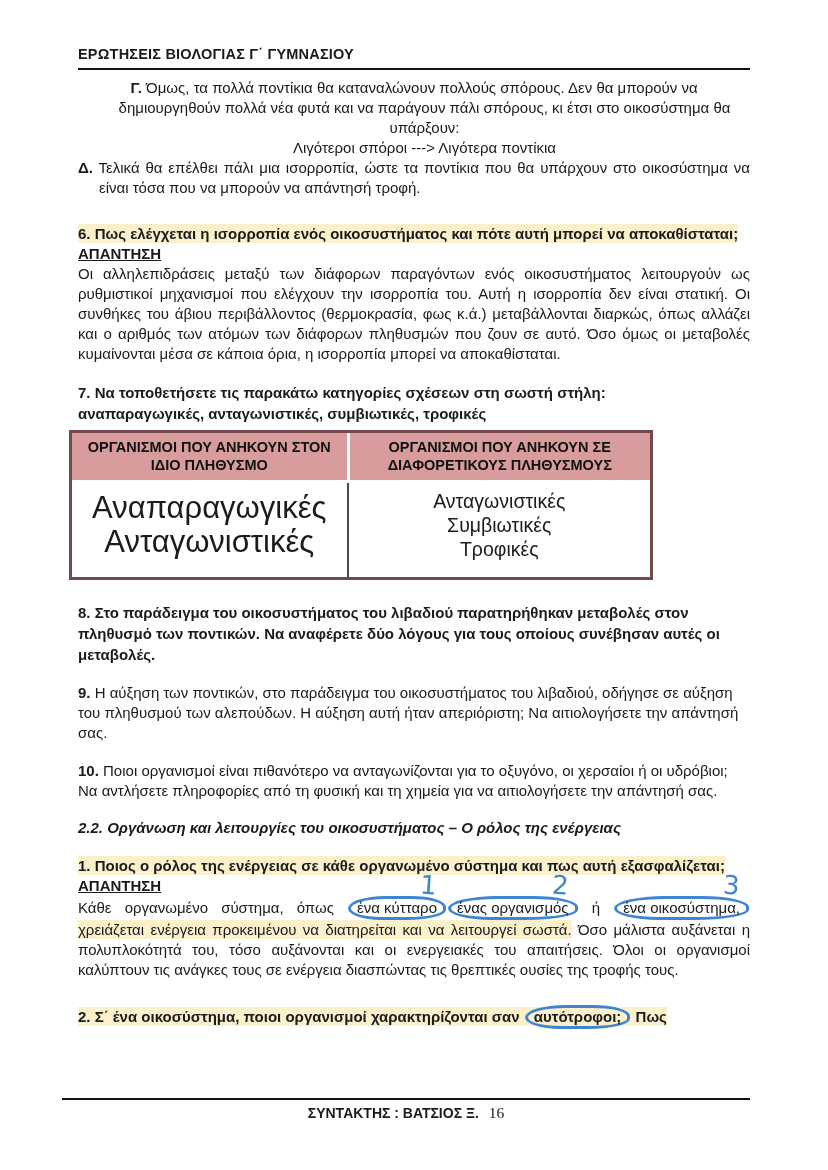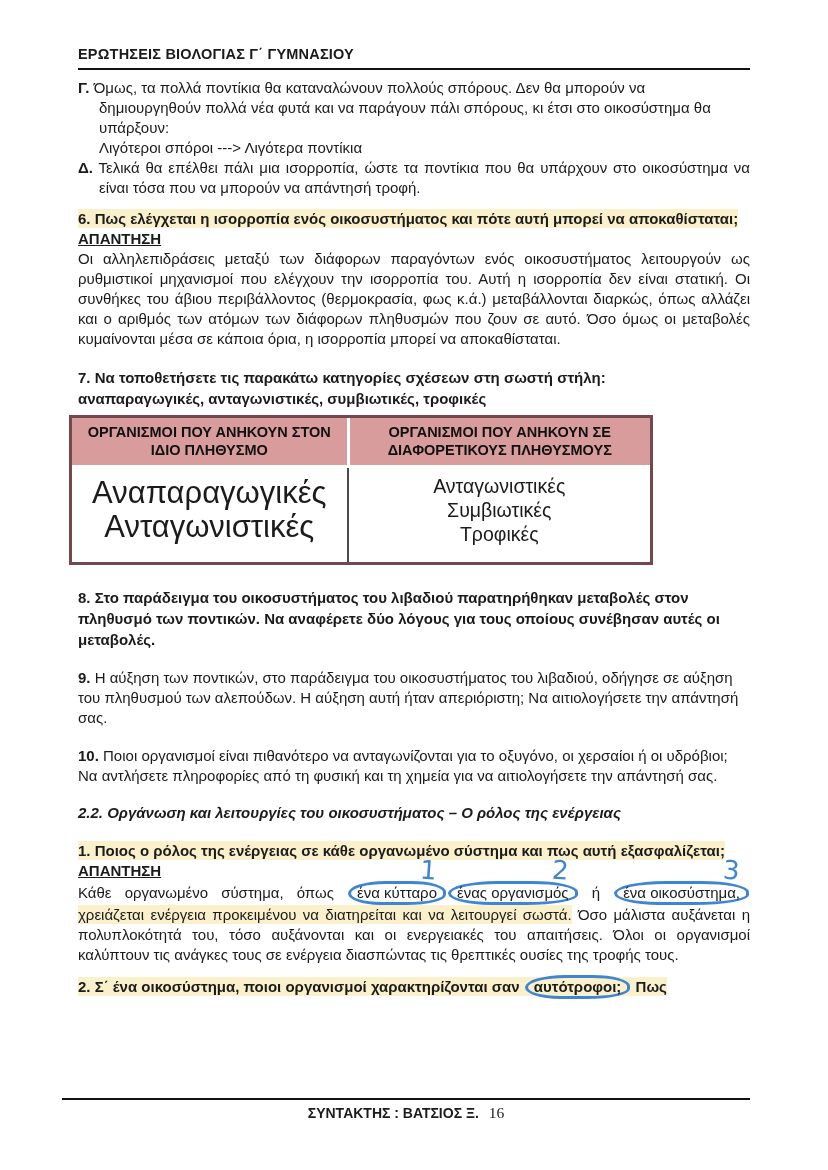--- a/index.html
+++ b/index.html
@@ -22,30 +22,30 @@
 
   
   .page-header{
     font-weight:bold;font-size:14.5px;
     border-bottom:2px solid #111;
     padding-bottom:4px;margin-bottom:8px;
     letter-spacing:.2px;
   }
 
   
-  .hang{padding-left:21px;text-indent:-21px;}
+  .hang{padding-left:21px;text-indent:-21px;text-align:center;}
   .plabel{font-weight:bold;}
   .formula{text-indent:0;margin-top:0;}
   .just{text-align:justify;}
   .q-title{font-weight:bold;line-height:21px;}
   .q-title mark,mark{background:var(--highlight);color:inherit;padding:1px 0;}
   .ans-label{font-weight:bold;}
   .ans-label .u{text-decoration:underline;}
   .bold-par{font-weight:bold;line-height:21px;}  .mt16{margin-top:16px;}
-  .mt18{margin-top:18px;} .mt20{margin-top:10px;} .mt22{margin-top:22px;}
+  .mt18{margin-top:18px;} .mt20{margin-top:25px;} .mt22{margin-top:22px;}
 
   
   .rel-table{
     width:584px;margin:6px 0 0 -9px;
     border:3px solid var(--table-border);
     background:#fff;
   }
   .trow{display:grid;grid-template-columns:47.5% 52.5%;}
   .th{
     background:var(--table-header-bg);

